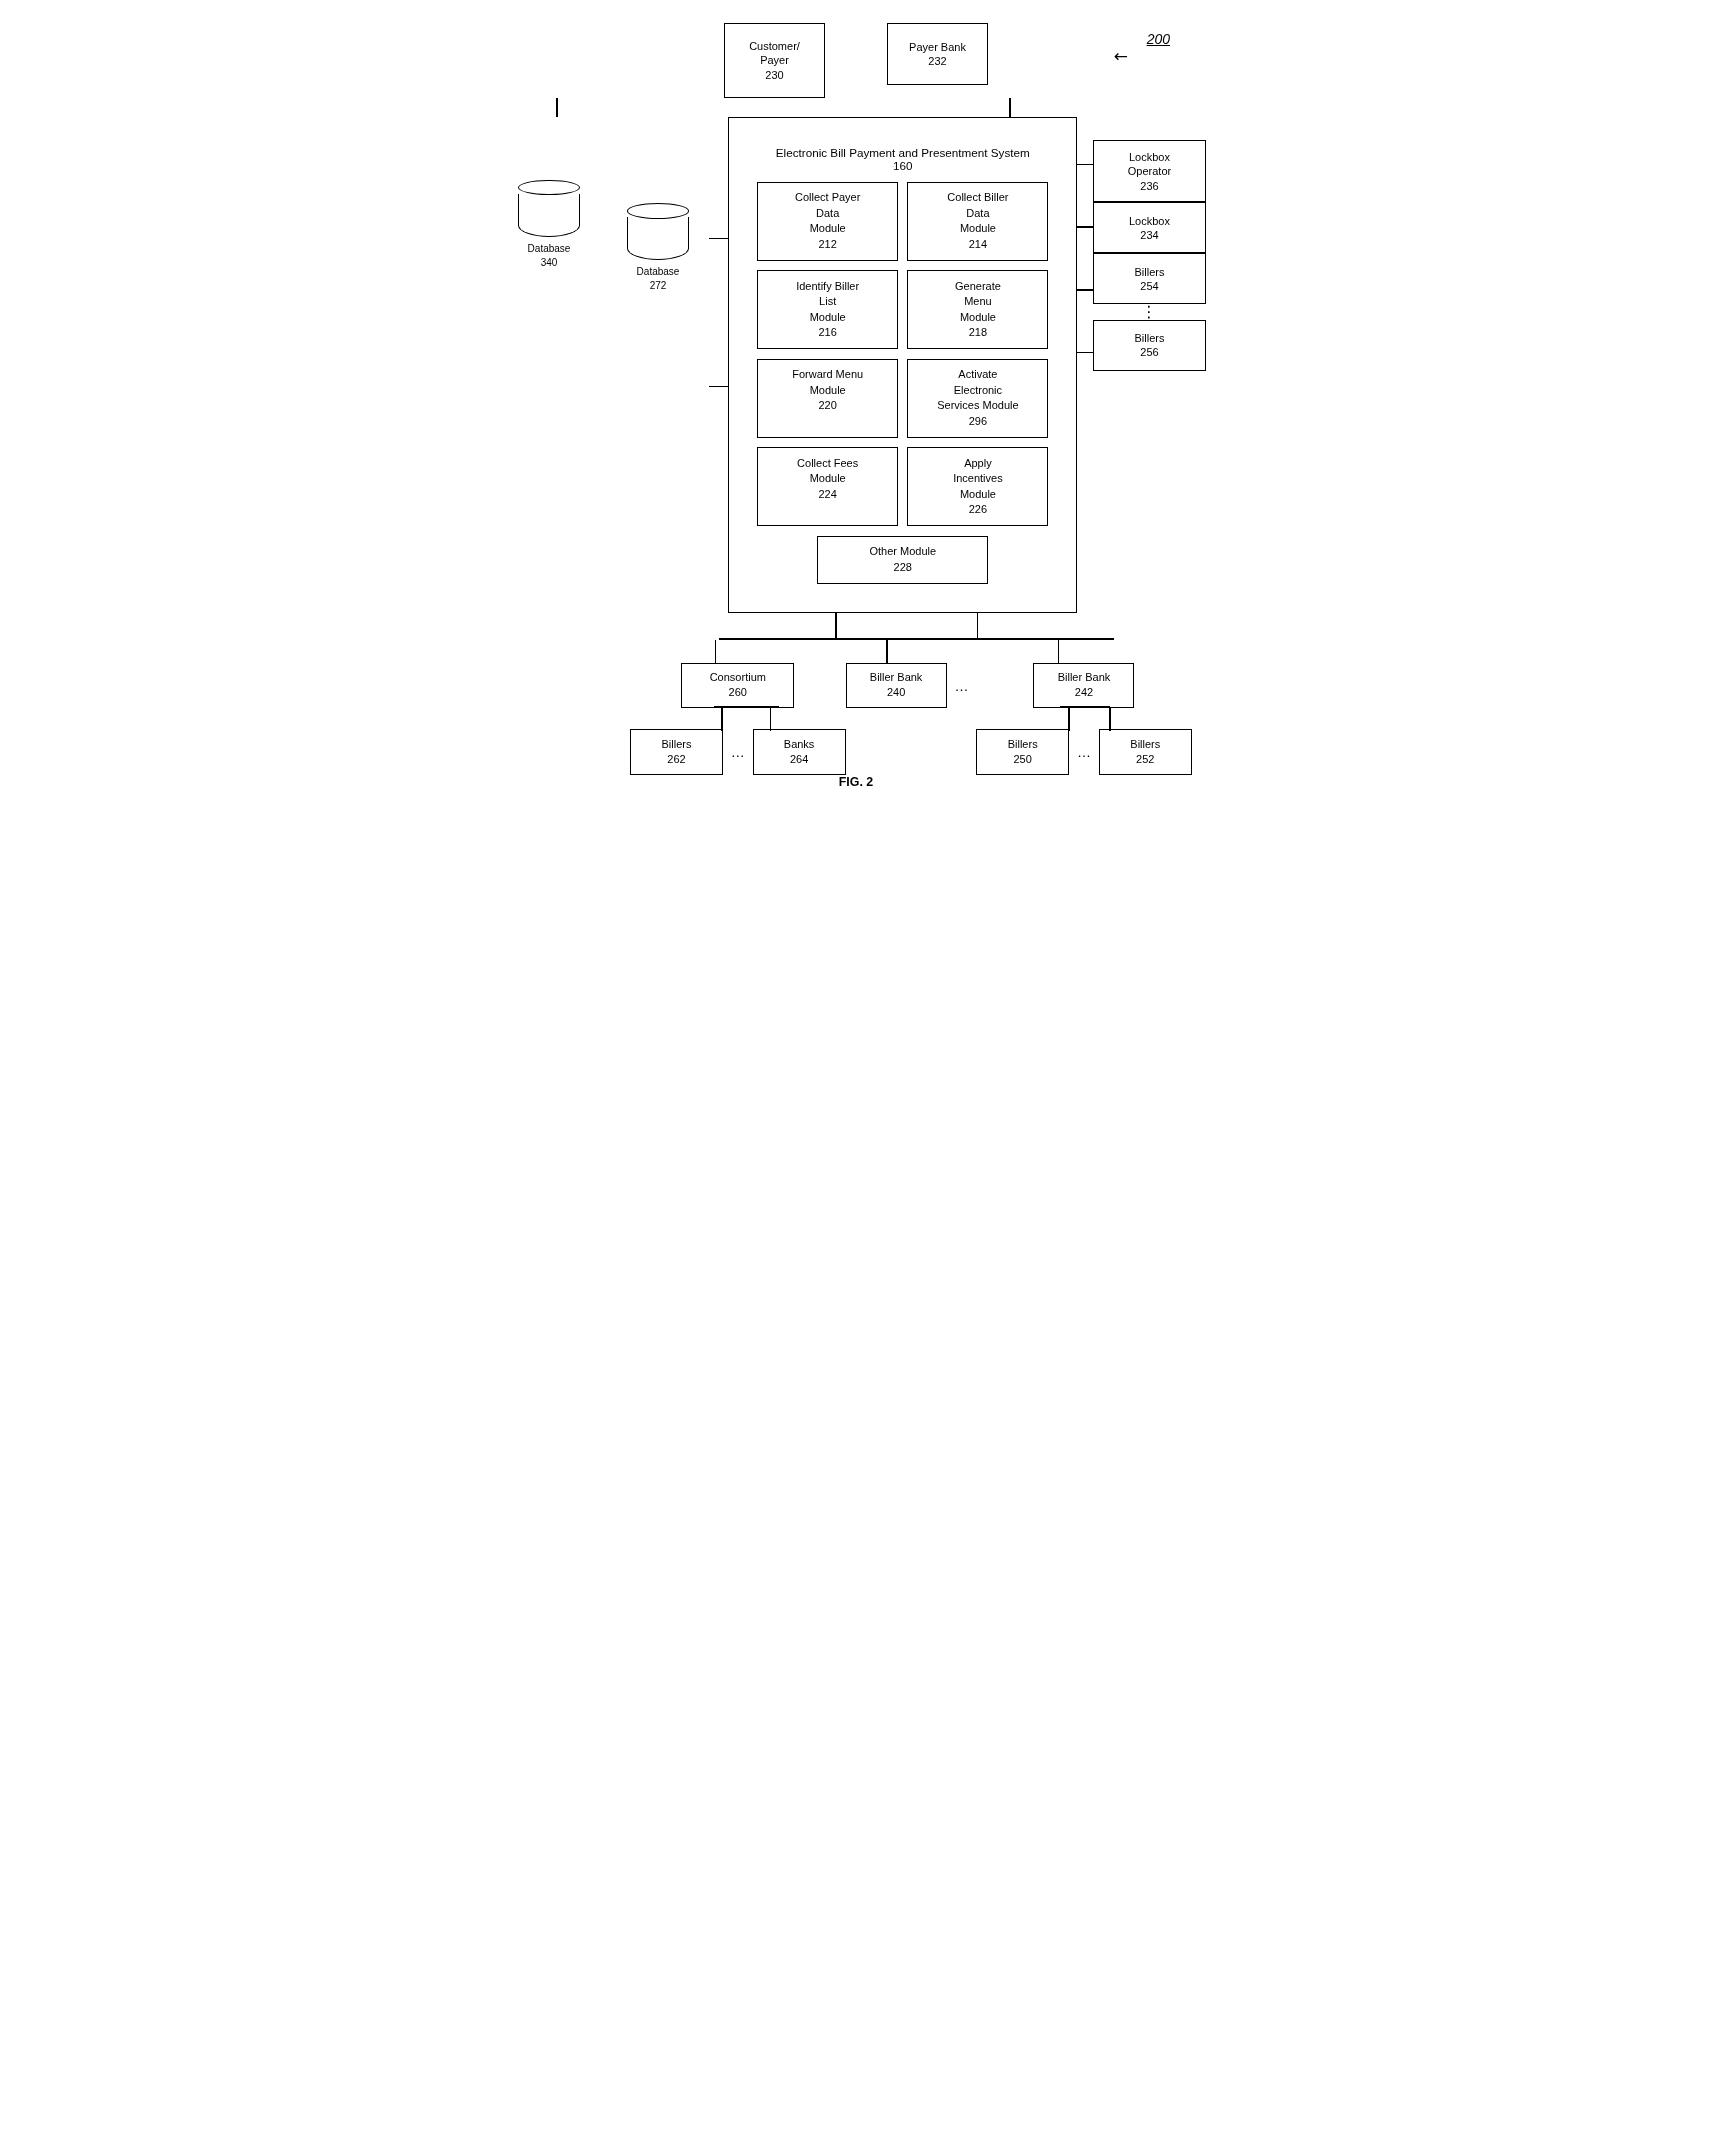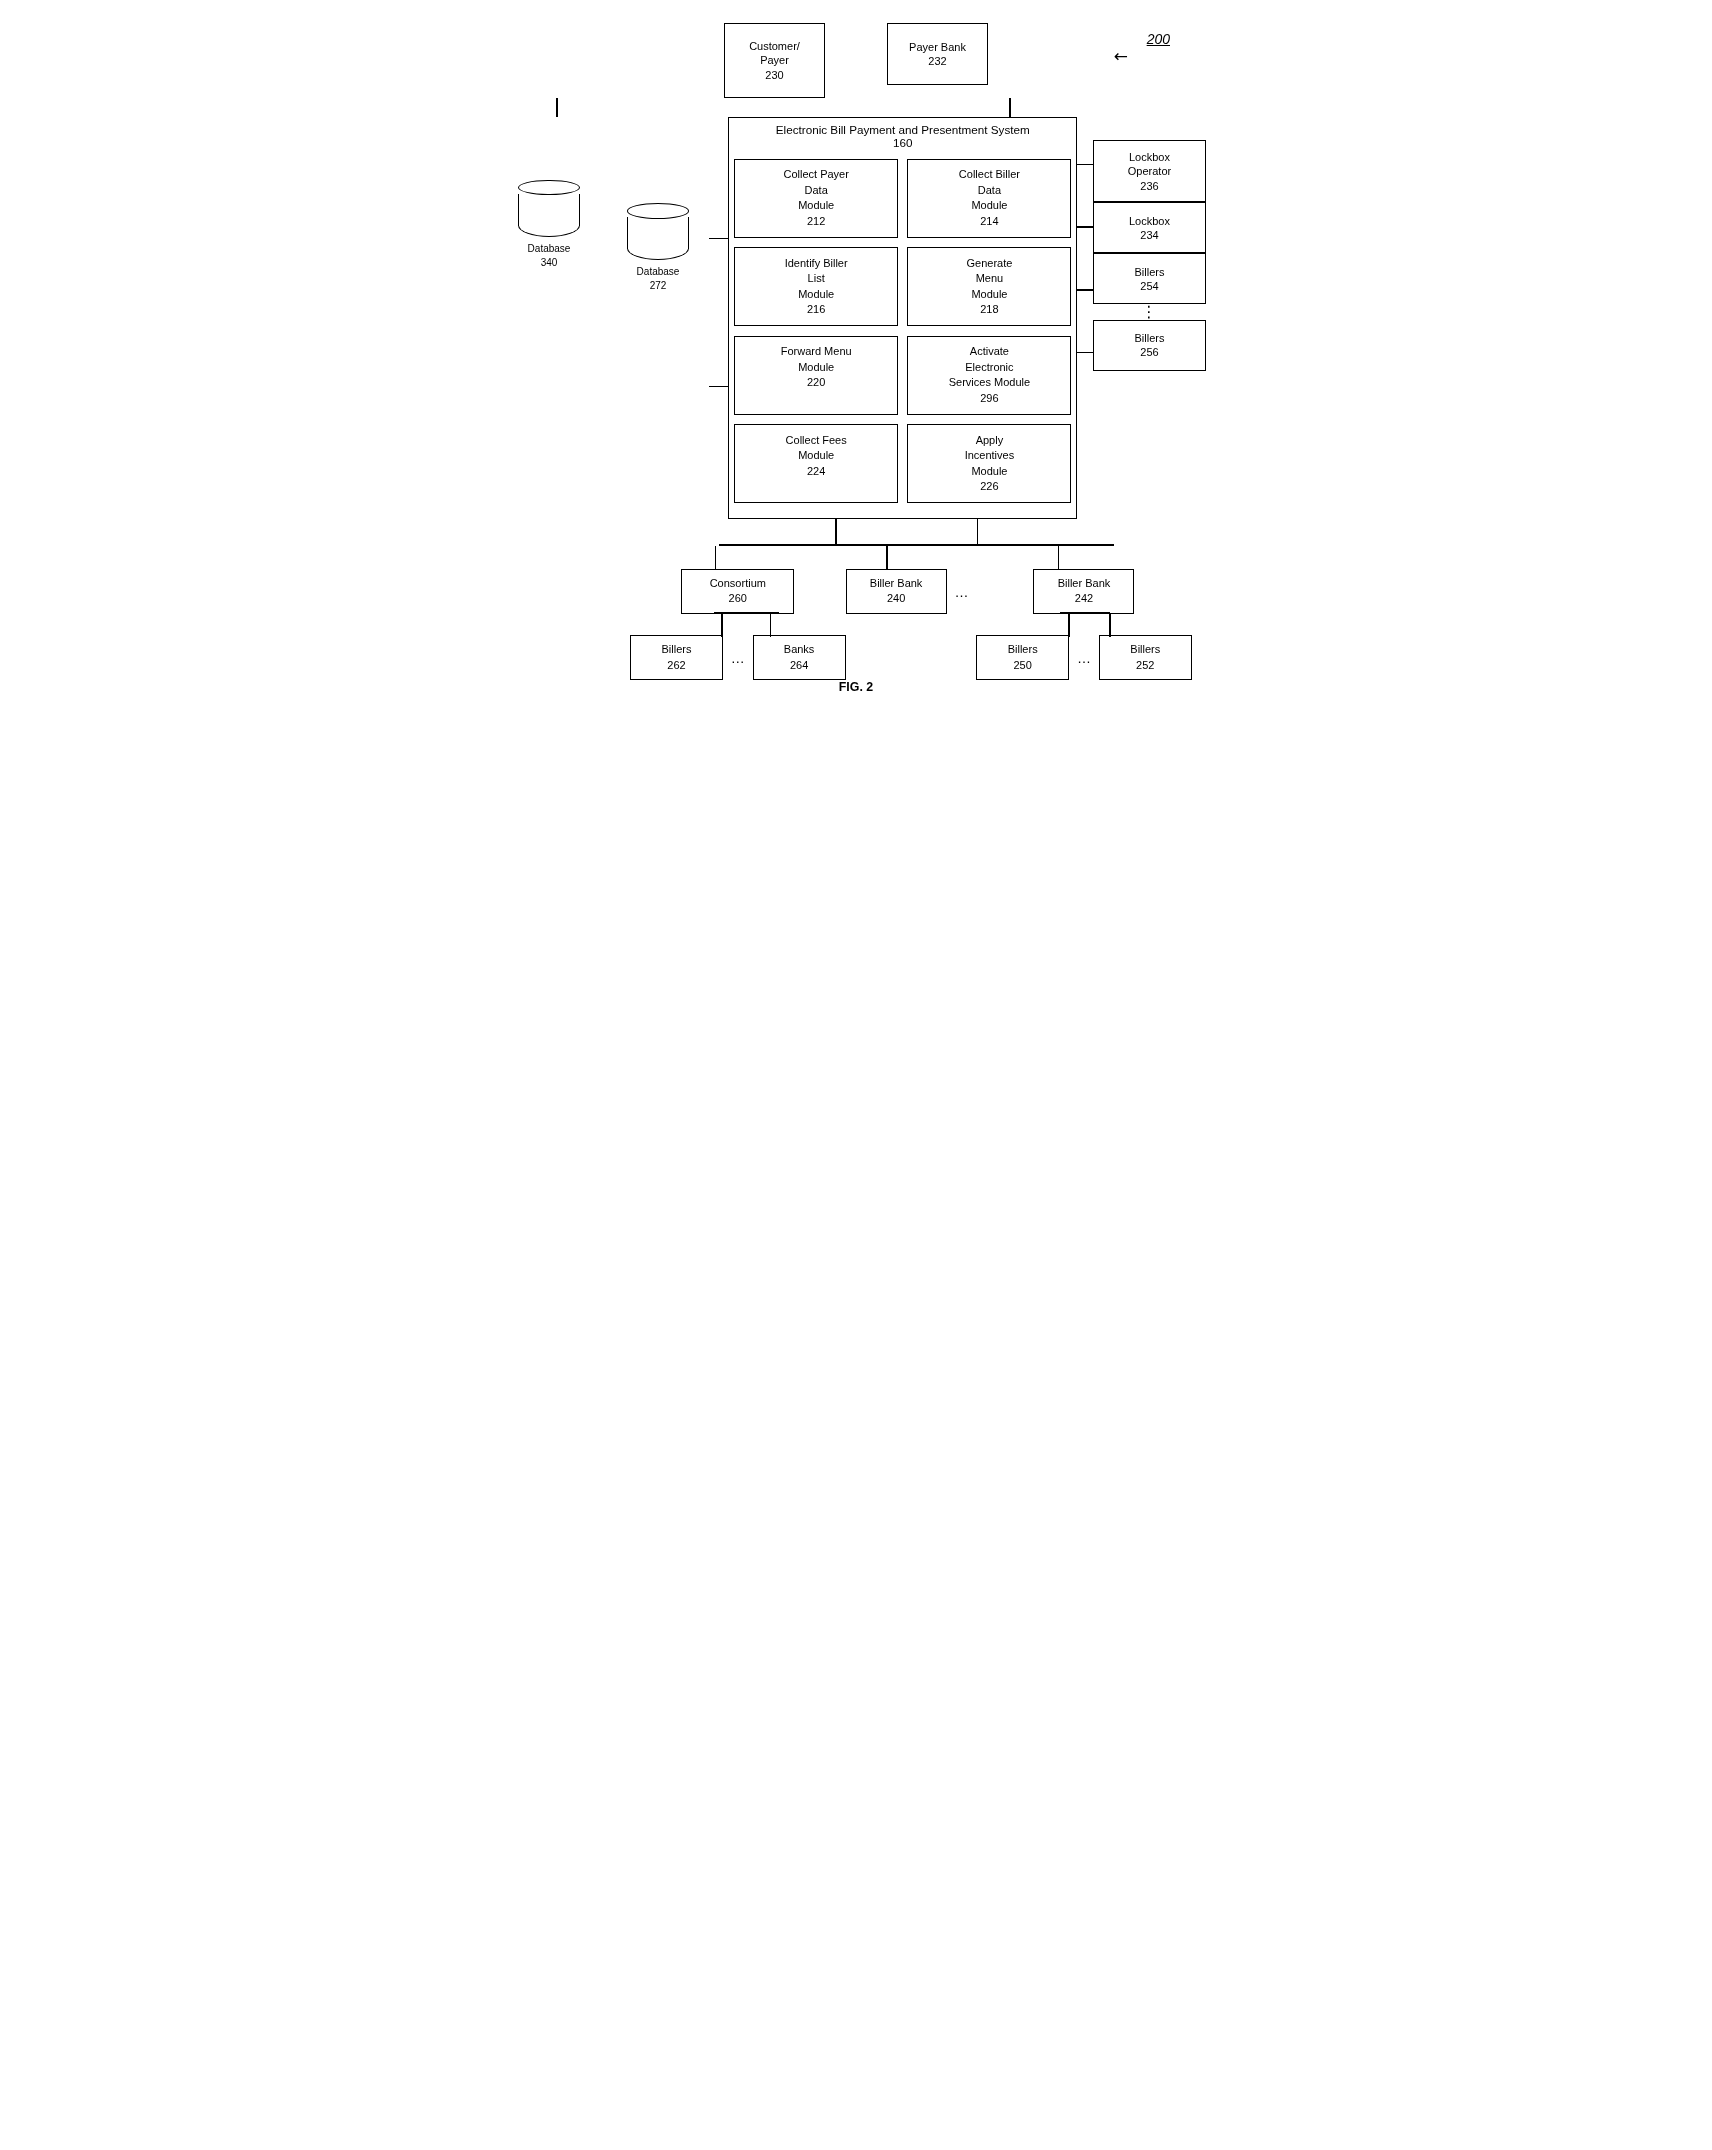--- a/index.html
+++ b/index.html
@@ -23,21 +23,21 @@
       flex-direction: column;
       align-items: center;
       justify-content: center;
       padding: 6.2px 7.8px;
       line-height: 1.3;
     }
 
     .ebpp-box {
       border: 1.6px solid #000;
       background: #fff;
-      padding: 5px;
+      padding: 28px;
       position: relative;
     }
 
     .ebpp-title {
       text-align: center;
       font-size: 11.7px;
       margin-bottom: 9.3px;
     }
 
     
@@ -224,20 +224,26 @@
         <div class="module-box">
           <span>Collect Fees<br>Module</span><br>
           <span>224</span>
         </div>
         <div class="module-box">
           <span>Apply<br>Incentives<br>Module</span><br>
           <span>226</span>
         </div>
       </div>
 
+      <div class="other-module-wrapper">
+        <div class="other-module-box">
+          <span>Other Module</span><br>
+          <span>228</span>
+        </div>
+      </div>
     </div>
 
     <div style="display:flex; flex-direction:column; gap:0; margin-left:0; margin-top:23px;">
 
       <div style="display:flex; align-items:flex-start;">
 
         <div style="display:flex; flex-direction:column; gap:0; width:15.6px; margin-top:7.8px;">
           <div style="width:15.6px; height:1.6px; background:#000; margin-top:15.6px;"></div>
           <div style="width:15.6px; height:1.6px; background:#000; margin-top:61px;"></div>
           <div style="width:15.6px; height:1.6px; background:#000; margin-top:61px;"></div>

